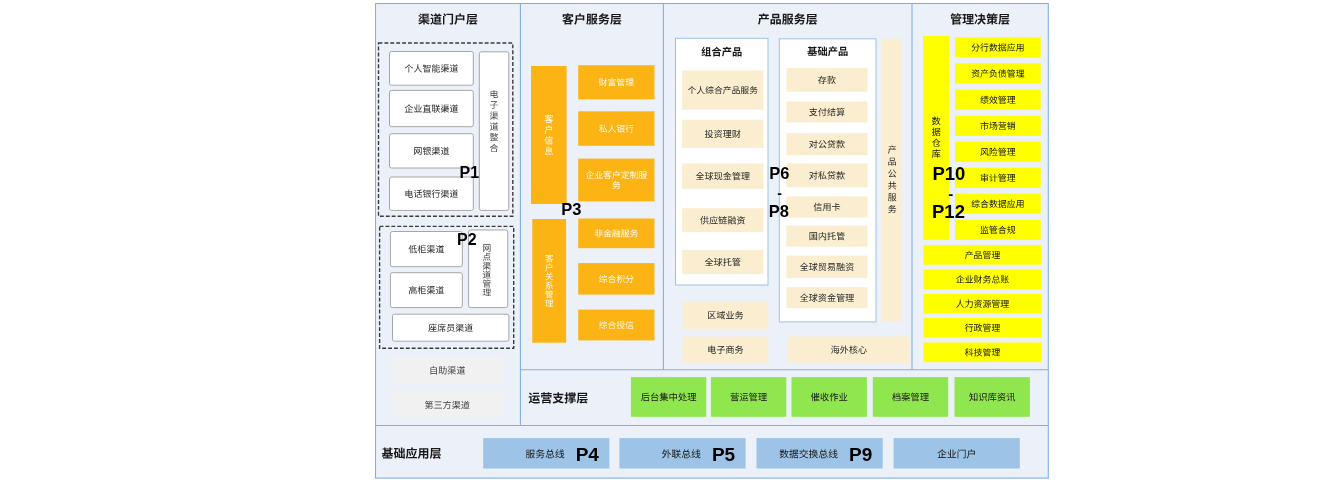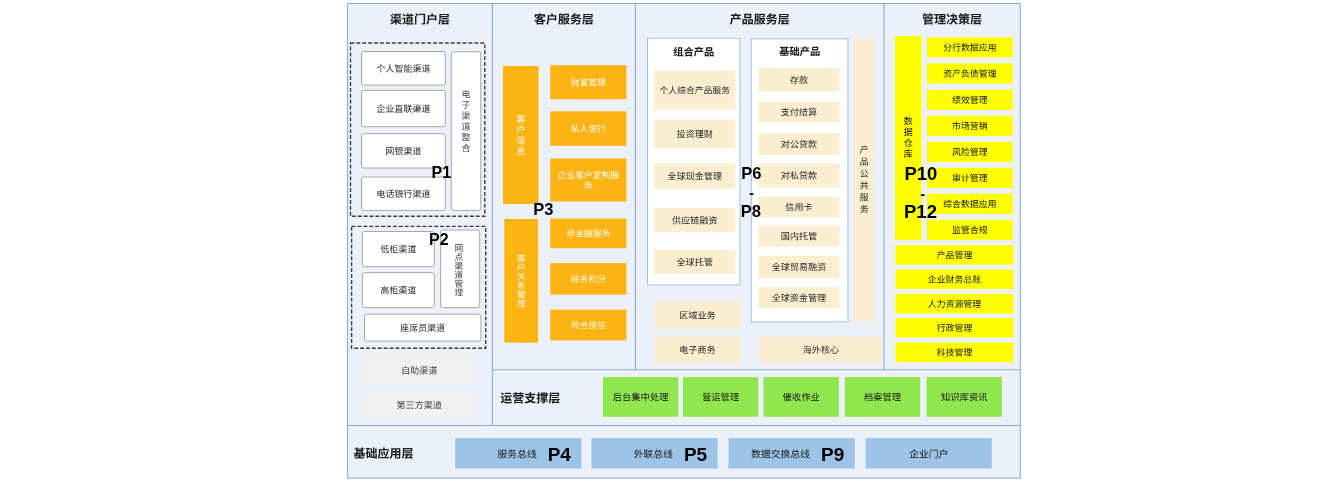--- a/index.html
+++ b/index.html
@@ -1,17 +1,17 @@
 <!DOCTYPE html>
 <html lang="zh"><head>
 <meta charset="utf-8">
 <title>银行架构图</title>
 <style>
 html,body{margin:0;padding:0;background:#ffffff;font-family:"Liberation Sans", sans-serif;}
-#wrap{width:1156px;height:482px;position:relative;overflow:hidden;}
+#wrap{width:1156px;height:482px;position:relative;overflow:hidden;padding-left:28px;}
 </style>
 </head>
 <body>
 <div id="wrap">
 <svg width="1333" height="482" viewBox="0 0 1333 482">
 
 <rect x="0" y="0" width="1333" height="482" fill="#ffffff"></rect>
 
 <rect x="347.5" y="3.5" width="672.8" height="474.6" fill="#ecf1f9" stroke="#85aede" stroke-width="1.1"></rect>
 

